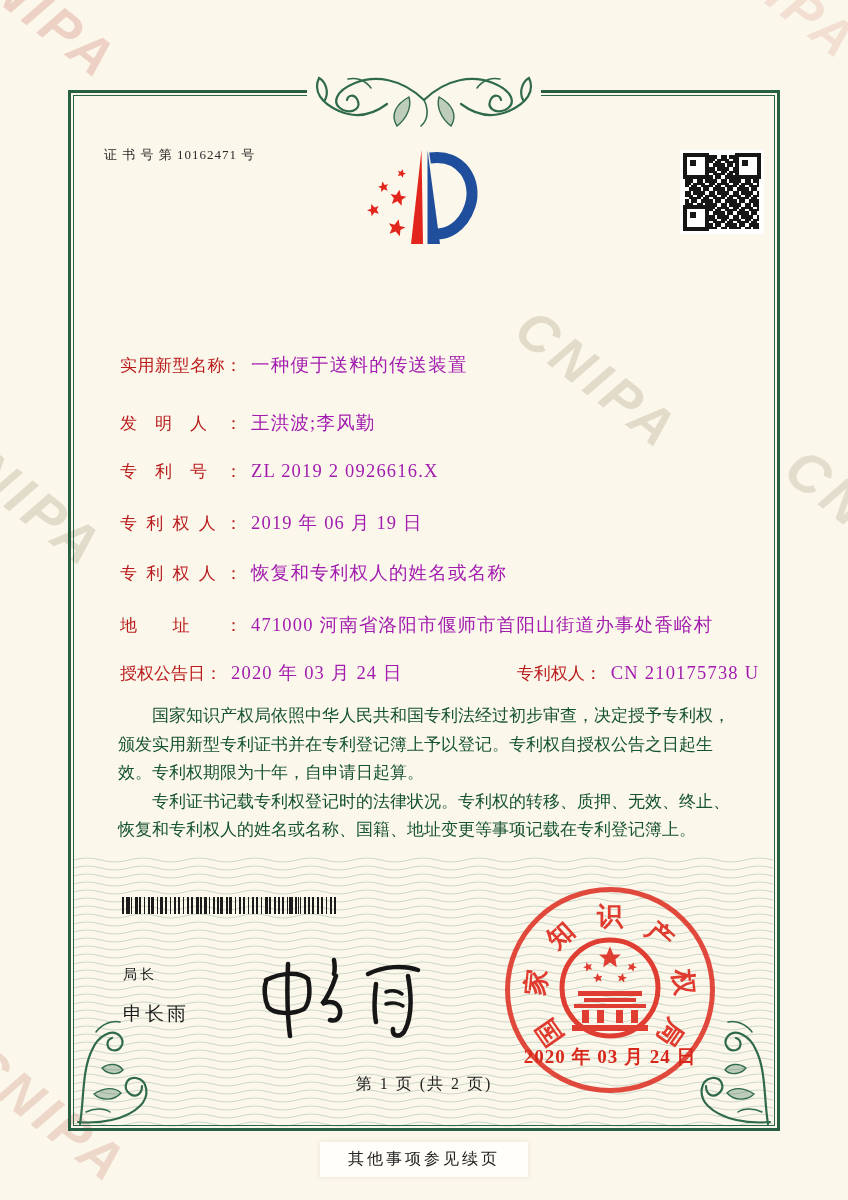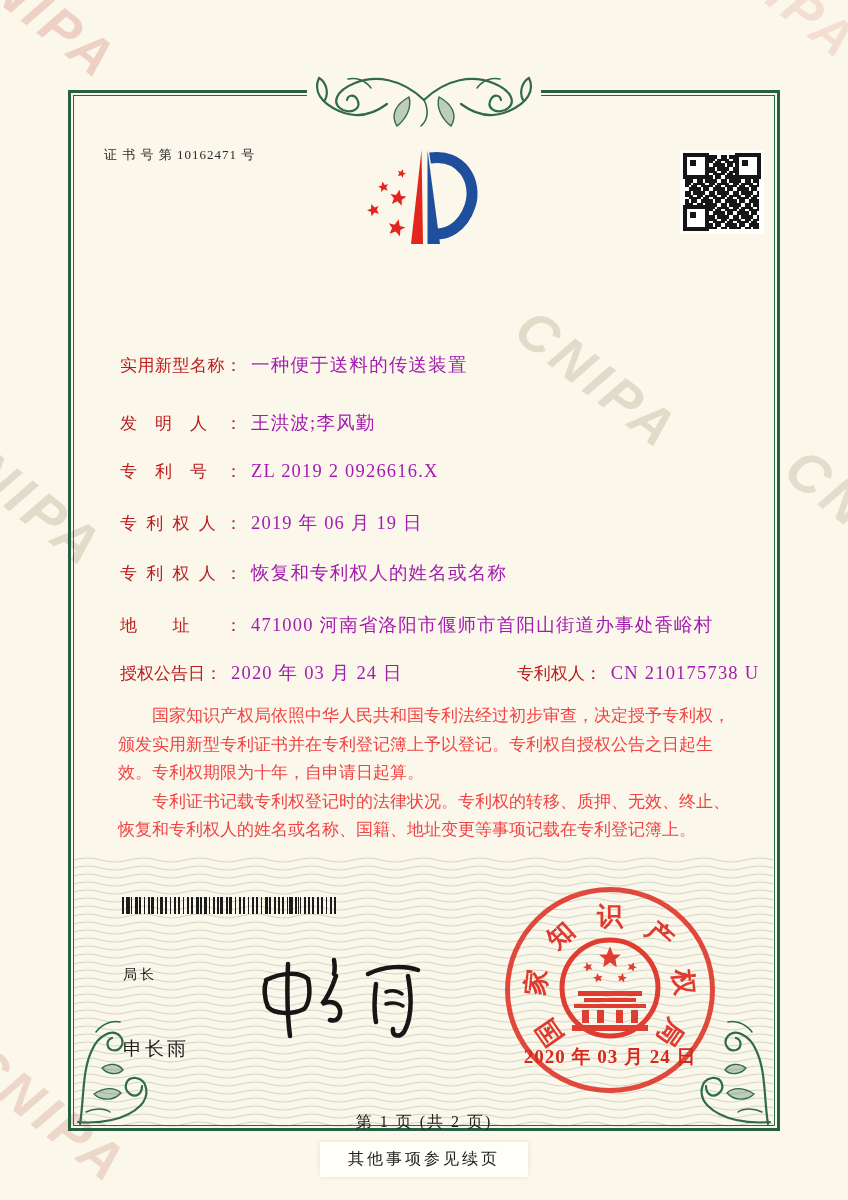--- a/index.html
+++ b/index.html
@@ -62,31 +62,31 @@
   .field-row{position:absolute;left:120px;z-index:5;white-space:nowrap;}
   .flabel{
     display:inline-block;width:122px;font-size:17px;color:#b91c1c;
     text-align:justify;text-align-last:justify;vertical-align:baseline;font-family:Liberation Mono, monospace;
   }
   .flabel.compact{width:auto;text-align:right;text-align-last:auto;}
   .fvalue{font-size:18.5px;letter-spacing:1.2px;margin-left:9px;color:#a21caf;}
   .grant-pair2{margin-left:114px;}
   
   .notice{position:absolute;left:118px;top:702px;width:614px;z-index:5;}
-  .notice p{margin:0;text-indent:2em;font-size:17px;line-height:28.5px;color:#ef4444;}
+  .notice p{margin:0;text-indent:2em;font-size:17px;line-height:28.5px;color:#14532d;}
   
   .barcode{
     position:absolute;left:122px;top:897px;width:214px;height:17px;z-index:5;
     background-image:
       repeating-linear-gradient(90deg,#1b1b1b 0 2px,transparent 2px 4px,#1b1b1b 4px 6px,transparent 6px 9px,#1b1b1b 9px 10px,transparent 10px 13px),
       repeating-linear-gradient(90deg,transparent 0 6px,#1b1b1b 6px 8px,transparent 8px 15px,#1b1b1b 15px 16px,transparent 16px 23px);
   }
   
   .signer-title{position:absolute;left:123px;top:966px;font-size:14px;letter-spacing:3px;z-index:5;}
-  .signer-name{position:absolute;left:123px;top:1001px;font-size:19px;letter-spacing:3px;z-index:5;margin-top:35px;}
+  .signer-name{position:absolute;left:123px;top:1001px;font-size:19px;letter-spacing:3px;z-index:5;}
   .sign-script{position:absolute;left:252px;top:952px;z-index:5;}
   
   .seal{
     position:absolute;left:505px;top:887px;width:200px;height:196px;z-index:6;
     border:5px solid rgba(221,42,30,.85);border-radius:50%;
   }
   .seal-char{
     position:absolute;left:50%;top:50%;
     font-size:26px;font-weight:bold;color:rgba(221,42,30,.92);
     transform-origin:center;
@@ -98,21 +98,21 @@
   .seal-char:nth-of-type(5){transform:translate(-50%,-50%) rotate(42deg)   translateY(-74px);}
   .seal-char:nth-of-type(6){transform:translate(-50%,-50%) rotate(84deg)   translateY(-74px);}
   .seal-char:nth-of-type(7){transform:translate(-50%,-50%) rotate(125deg)  translateY(-74px);}
   .seal-emblem{position:absolute;left:50%;top:49%;transform:translate(-50%,-50%);opacity:.9;}
   .seal-date{
     position:absolute;left:50%;top:152px;transform:translateX(-50%);
     font-size:19px;color:#d8281c;white-space:nowrap;letter-spacing:1px;font-weight:bold;
   }
   
   .page-info{
-    position:absolute;left:0;width:848px;top:1112px;z-index:5;
+    position:absolute;left:0;width:848px;top:1074px;z-index:5;
     text-align:center;font-size:16px;letter-spacing:2px;color:#222;
   }
   .cont-note{
     position:absolute;left:50%;transform:translateX(-50%);top:1142px;z-index:5;
     background:#fffef8;padding:7px 28px;font-size:16px;letter-spacing:3px;color:#222;
     box-shadow:0 0 5px rgba(120,110,90,.15);
   }
 </style>
 </head>
 <body>

